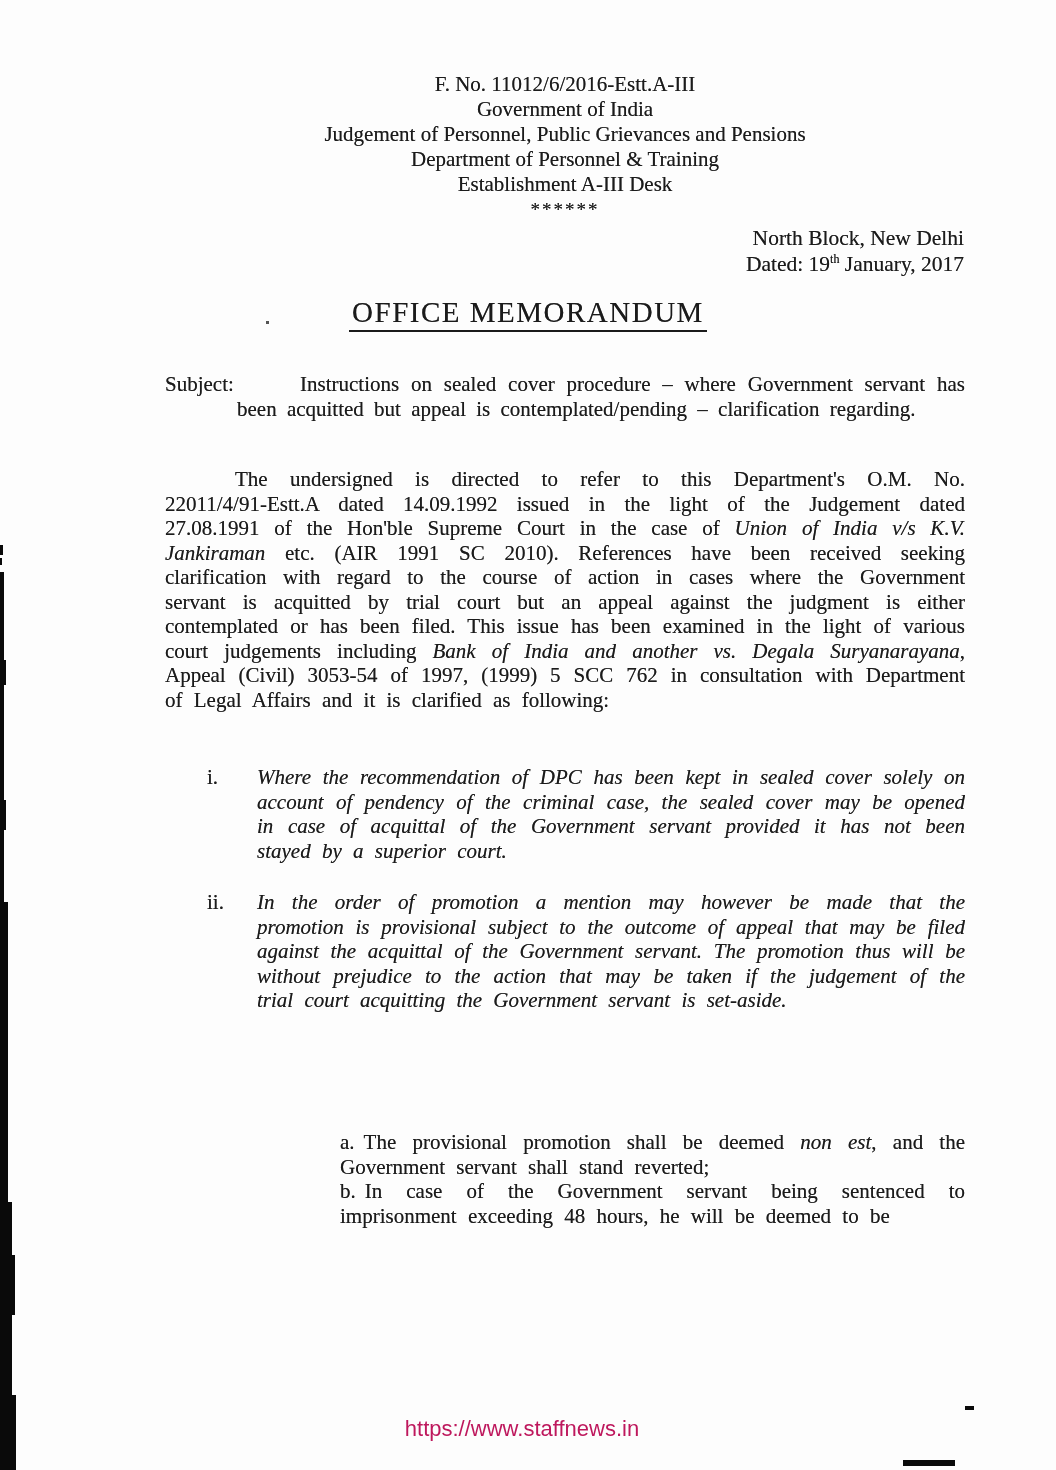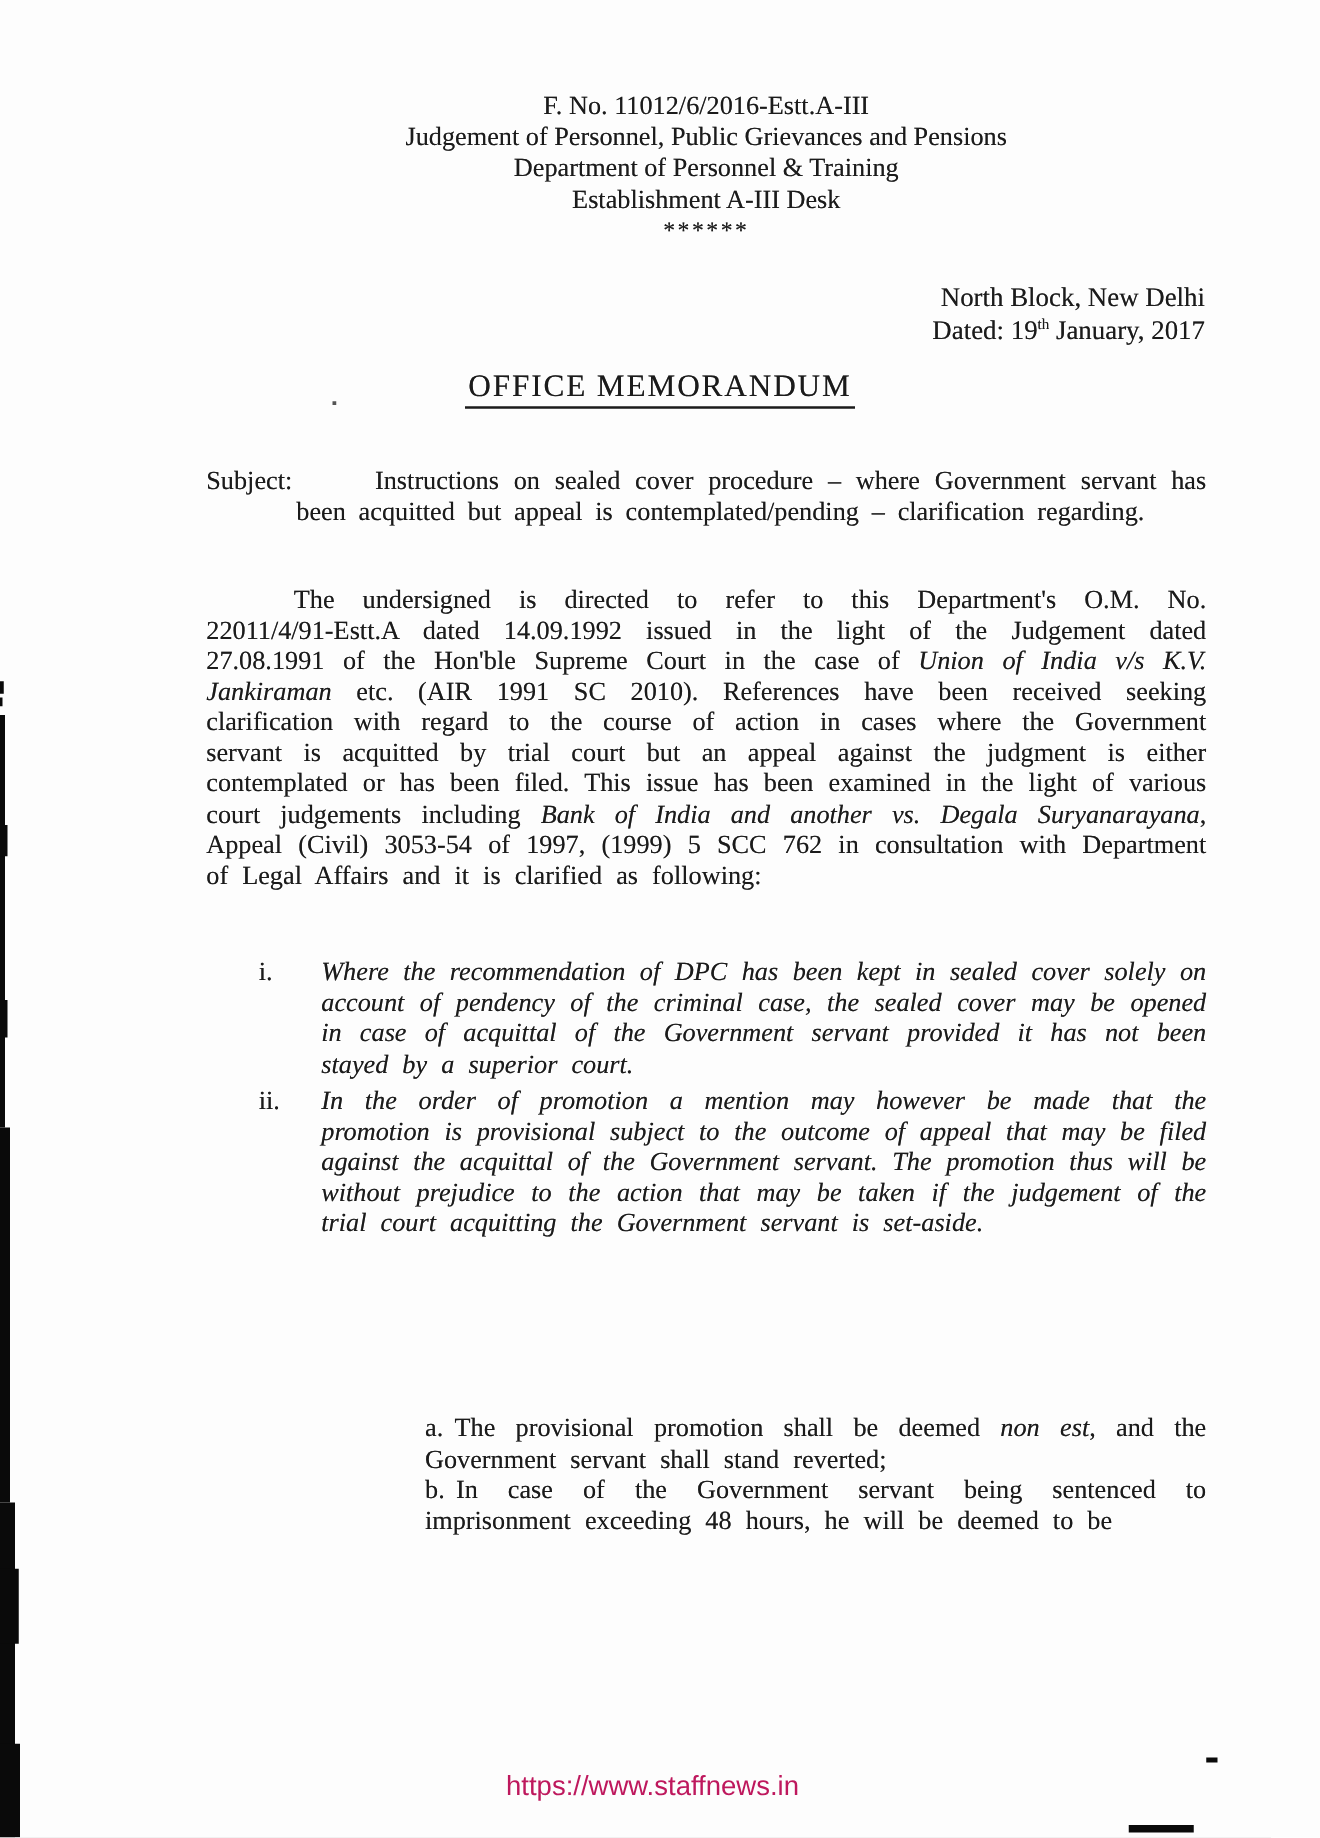--- a/index.html
+++ b/index.html
@@ -24,41 +24,41 @@
   .separator-line { font-size: 19px; letter-spacing: 2px; }
 
   .date-block {
     position: absolute; top: 226px; right: 92px;
     text-align: right; font-size: 21.5px; line-height: 25.5px;
   }
   .date-block sup { font-size: 12px; vertical-align: super; line-height: 0; }
 
   .memo-title-wrap { position: absolute; top: 296px; left: 0; width: 1056px; text-align: center; }
   .memo-title {
-    display: inline-block; font-size: 25px; letter-spacing: 1.5px;
+    display: inline-block; font-size: 29px; letter-spacing: 1.5px;
     border-bottom: 2px solid #1b1b1b; padding: 0 3px 1px 3px;
   }
 
   .subject-row { position: absolute; top: 372px; left: 0; width: 1056px; }
   .subject-label { position: absolute; left: 165px; top: 0; font-size: 21px; }
   .subject-text {
     margin-left: 237px; margin-right: 91px;
     text-align: justify; text-indent: 63px;
     word-spacing: 5px;
   }
 
   .body-para {
     position: absolute; left: 165px; width: 800px;
     text-align: justify; text-indent: 70px; word-spacing: 6px;
   }
   .para-1 { top: 467px; }
 
   .list-item { position: absolute; left: 165px; width: 800px; display: flex; }
   .item-i   { top: 765px; }
-  .item-ii  { top: 868px; }
+  .item-ii  { top: 890px; }
   .item-iii { top: 1058px; }
   .li-num { flex: none; width: 92px; padding-left: 42px; }
   .li-body { flex: 1; text-align: justify; word-spacing: 6px; font-style: italic; }
 
   .sub-list { position: absolute; left: 340px; top: 1130px; width: 625px; }
   .sub-item { text-align: justify; word-spacing: 6px; }
   .sub-num { margin-right: 9px; }
 
   .watermark {
     position: absolute; top: 1416px; left: 0; width: 1044px; text-align: center;
@@ -94,20 +94,21 @@
   <div class="artifact notch-1"></div>
   <div class="artifact notch-2"></div>
   <div class="artifact notch-3"></div>
   <div class="artifact notch-4"></div>
   <div class="artifact mark-br"></div>
   <div class="artifact mark-r"></div>
   <div class="artifact speckle"></div>
 
   <div class="letterhead doc-text">
     <div>F. No. 11012/6/2016-Estt.A-III</div>
+    <div>Government of India</div>
     <div>Judgement of Personnel, Public Grievances and Pensions</div>
     <div>Department of Personnel &amp; Training</div>
     <div>Establishment A-III Desk</div>
     <div class="separator-line">******</div>
   </div>
 
   <div class="date-block">
     <div>North Block, New Delhi</div>
     <div><span>Dated: 19</span><sup>th</sup><span> January, 2017</span></div>
   </div>

